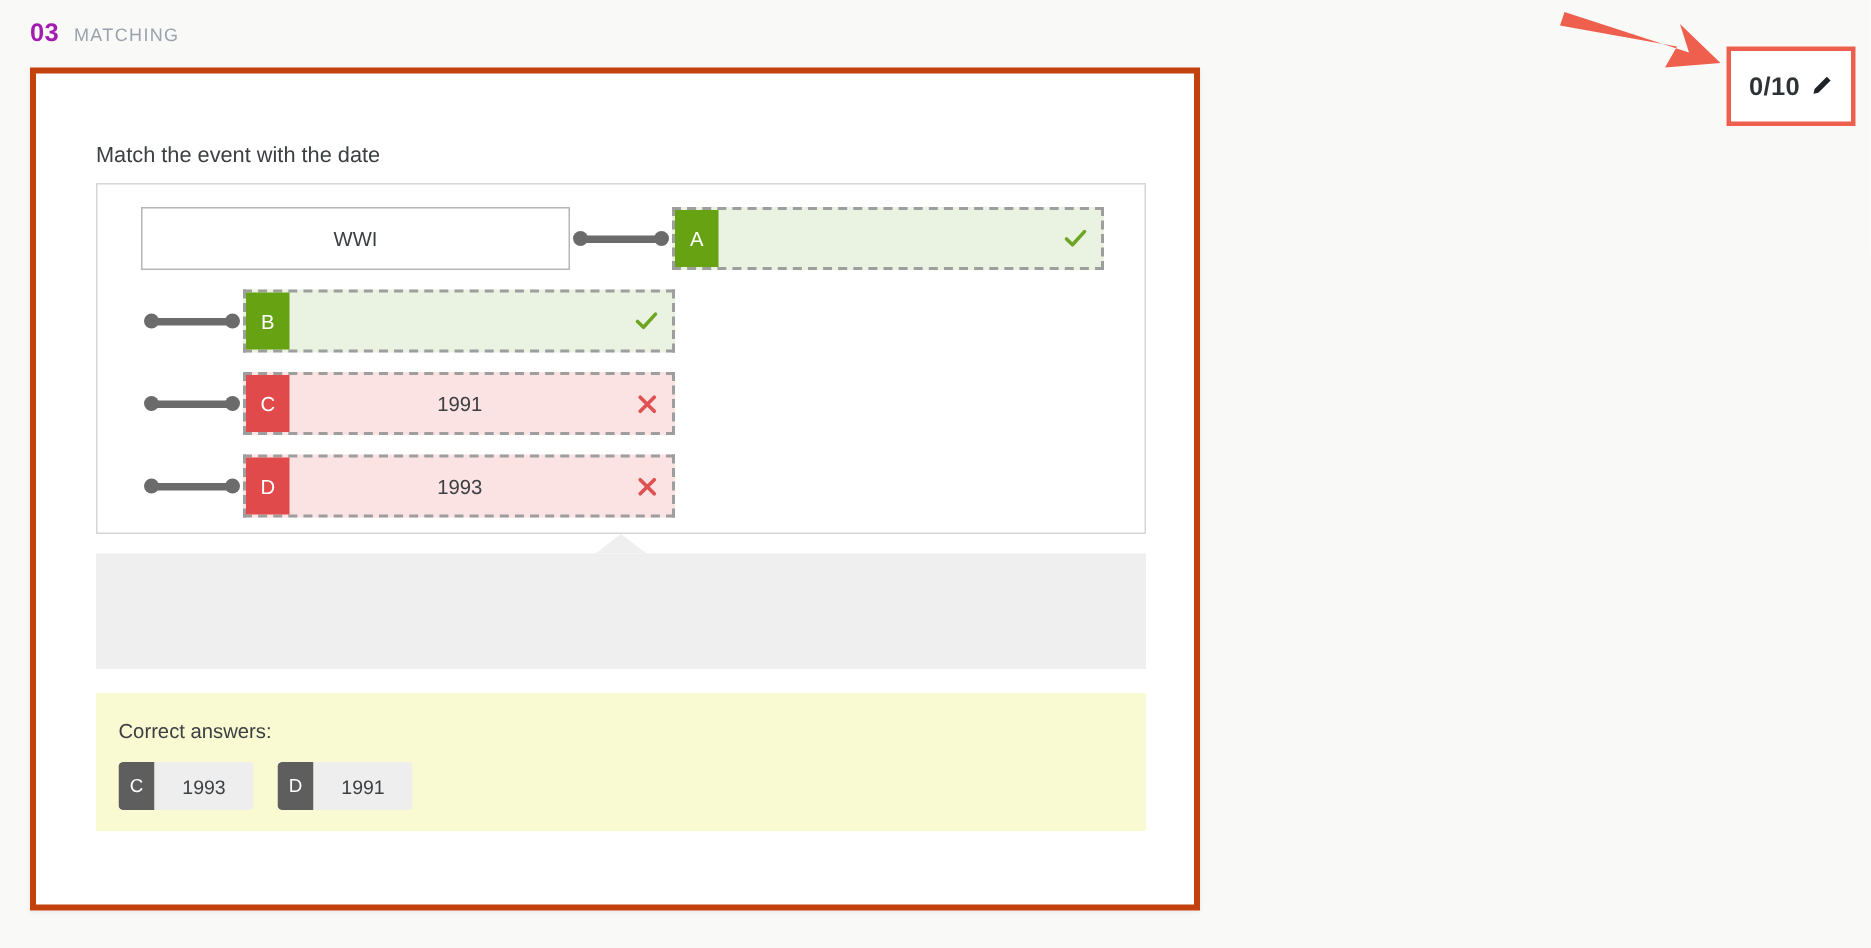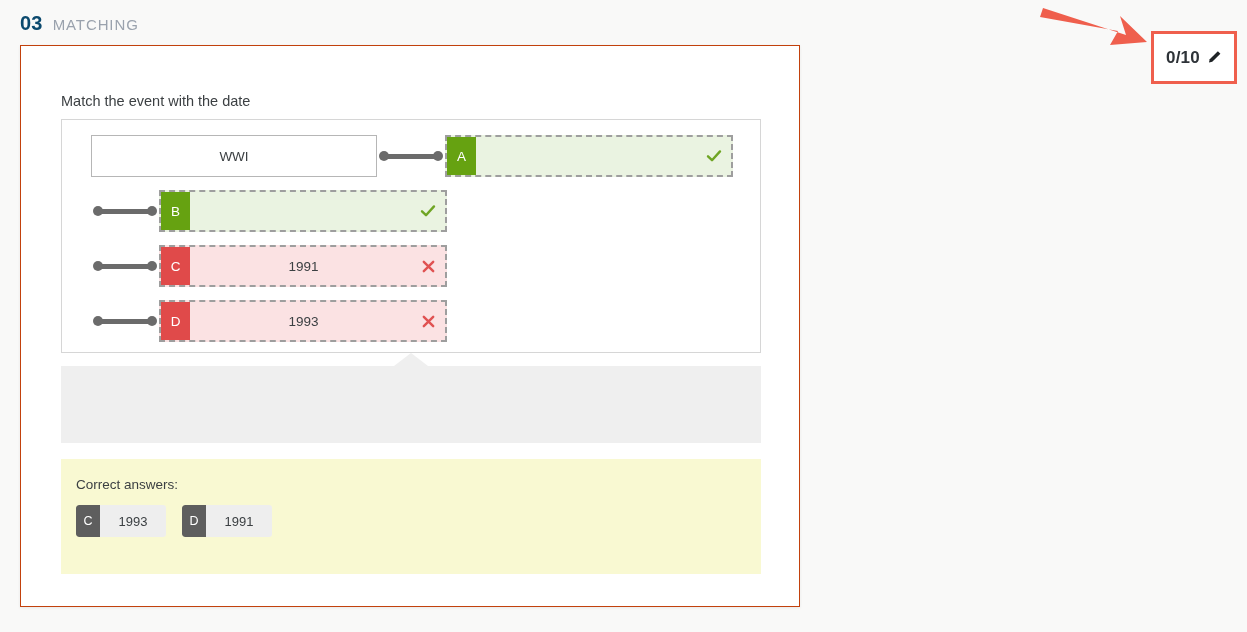--- a/index.html
+++ b/index.html
@@ -19,27 +19,27 @@
   
   .q-header {
     position: absolute;
     left: 20px;
     top: 12px;
     display: flex;
     align-items: baseline;
     gap: 10px;
   }
   .q-number {
-    font-size: 20px;
+    font-size: 17px;
     font-weight: bold;
-    color: #0c4a6e;
+    color: #a21caf;
     letter-spacing: 0.2px;
   }
   .q-type {
-    font-size: 15px;
+    font-size: 12px;
     color: #9aa2ad;
     letter-spacing: 0.9px;
     text-transform: uppercase;
   }
 
   
   .score-wrap {
     position: absolute;
     left: 1151px;
     top: 31px;
@@ -75,21 +75,21 @@
   }
 
   
   .card {
     position: absolute;
     left: 20px;
     top: 45px;
     width: 780px;
     height: 562px;
     background: #ffffff;
-    border: 1px solid #c2410c;
+    border: 4px solid #c2410c;
     box-shadow: 0 1px 3px rgba(0,0,0,0.07);
     box-sizing: border-box;
   }
 
   .prompt {
     position: absolute;
     left: 40px;
     top: 47px;
     font-size: 14.5px;
     color: #3c4043;
@@ -220,21 +220,21 @@
     border-right: 17px solid transparent;
     border-bottom: 13px solid #efefef;
   }
 
   
   .answers-panel {
     position: absolute;
     left: 40px;
     top: 413px;
     width: 700px;
-    height: 115px;
+    height: 92px;
     background: #f9f9d2;
     box-sizing: border-box;
     padding: 18px 0 0 15px;
   }
   .answers-title {
     font-size: 13.5px;
     color: #3c4043;
     margin-bottom: 13px;
   }
   .chip-row { display: flex; gap: 16px; }

